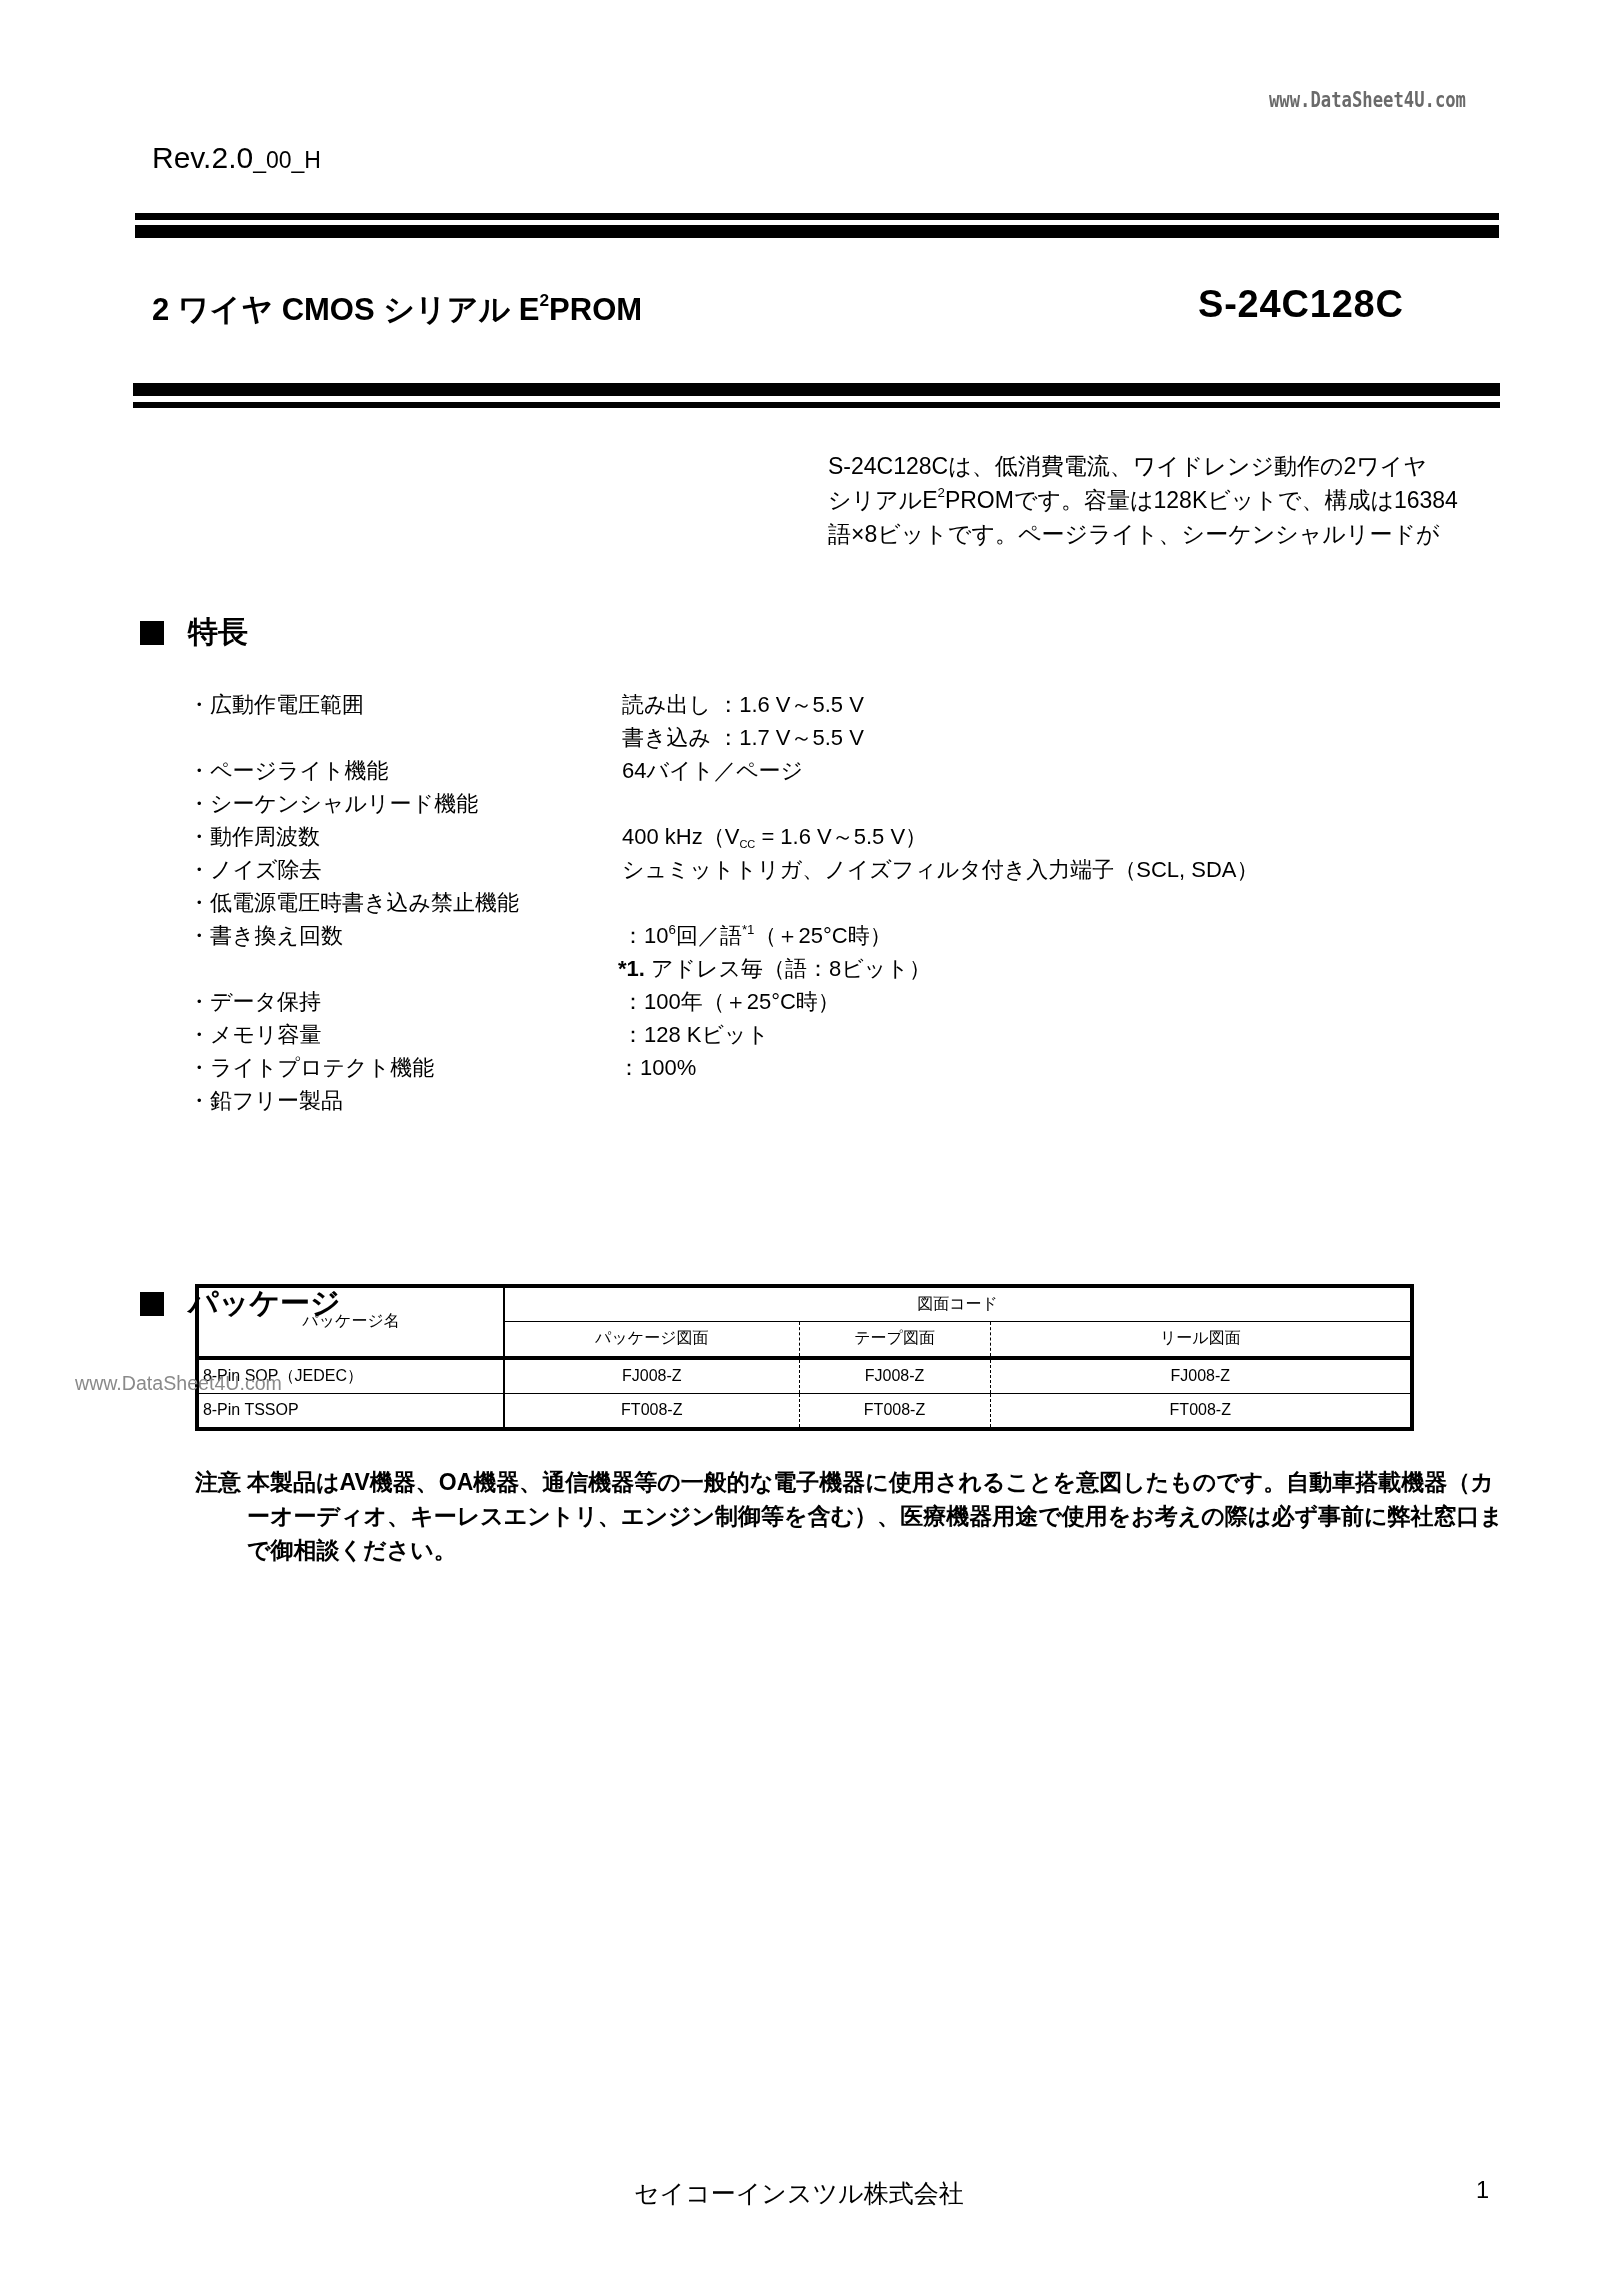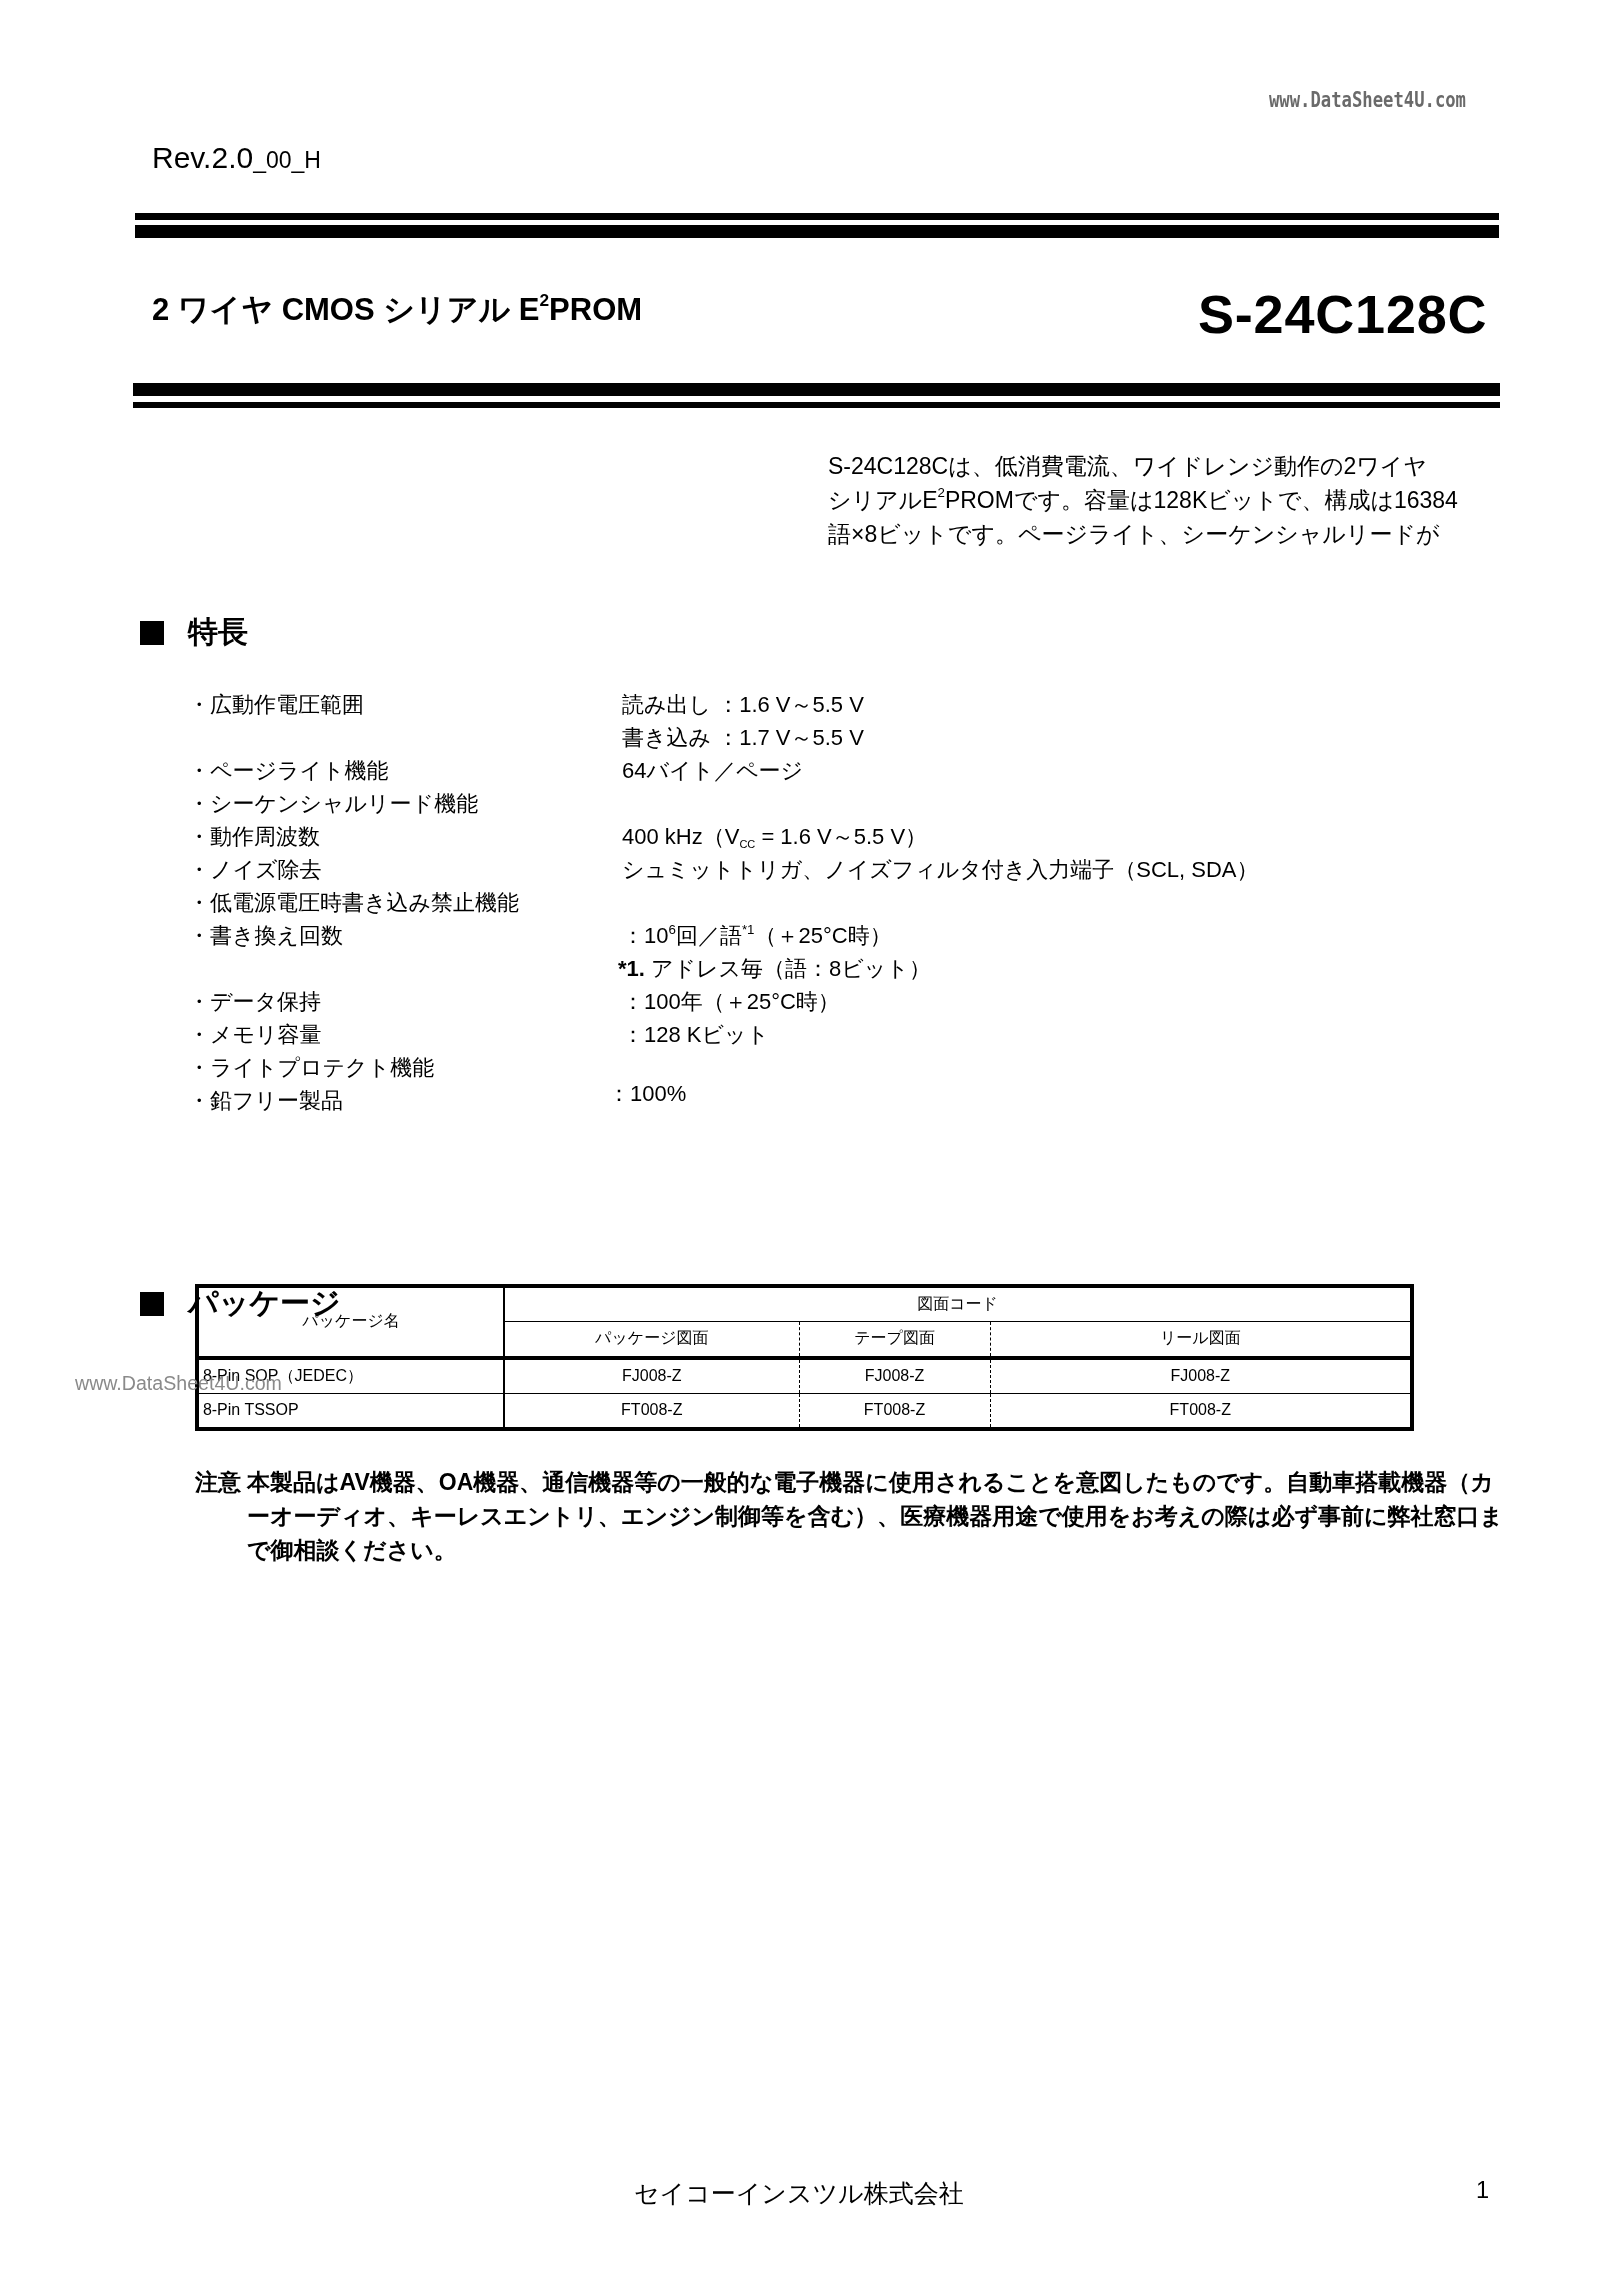--- a/index.html
+++ b/index.html
@@ -11,21 +11,21 @@
   .wm-top {
     left: 1269px; top: 88px; font-family: "DejaVu Sans Mono", monospace;
     font-size: 21px; font-weight: bold; color: #6a6a6a; letter-spacing: 0px;
     transform: scaleX(0.82); transform-origin: left top;
   }
   .rev { left: 152px; top: 141px; font-size: 30px; }
   .rev .sub { font-size: 23px; }
   .bar { position: absolute; background: #000; }
   .title-left { left: 152px; top: 289px; font-size: 31px; font-weight: bold; white-space: nowrap; }
   .title-left sup { font-size: 17.3px; vertical-align: 14px; line-height: 0; }
-  .title-right { left: 1198px; top: 283px; font-size: 54px; font-weight: bold; letter-spacing: 0.8px; }
+  .title-right { left: 1198px; top: 283px; font-size: 38px; font-weight: bold; letter-spacing: 0.8px; }
   .intro { left: 828px; top: 449px; width: 683px; font-size: 23px; line-height: 34px; }
   .intro sup { font-size: 13.3px; vertical-align: 11px; line-height: 0; }
   .sec-head { font-size: 30px; font-weight: bold; display: flex; align-items: center; font-family: Liberation Mono, monospace; }
   .sec-head .sq { width: 24px; height: 24px; background: #000; margin-right: 24px; display: inline-block; }
   .feat { font-size: 22px; line-height: 33px; }
   .feat .row { position: relative; height: 33px; }
   .feat .label { position: absolute; left: 0; white-space: nowrap; }
   .feat .val { position: absolute; left: 434px; white-space: nowrap; }
   .feat sup { font-size: 13.3px; vertical-align: 9.4px; line-height: 0; }
   .feat sub { font-size: 11px; vertical-align: -3.9px; line-height: 0; }
@@ -119,21 +119,21 @@
   <div class="row">
     <span class="label">・データ保持</span>
     <span class="val">：100年（＋25°C時）</span>
   </div>
   <div class="row">
     <span class="label">・メモリ容量</span>
     <span class="val">：128 Kビット</span>
   </div>
   <div class="row">
     <span class="label">・ライトプロテクト機能</span>
-    <span class="val" style="left:420px;margin-top:26px;">：100%</span>
+    <span class="val" style="left:430px;">：100%</span>
   </div>
   <div class="row">
     <span class="label">・鉛フリー製品</span>
     <span class="val"></span>
   </div>
 </div>
 
 <div class="abs sec-head" style="left:140px; top:1283px;">
   <span class="sq"></span>
   <span>パッケージ</span>

